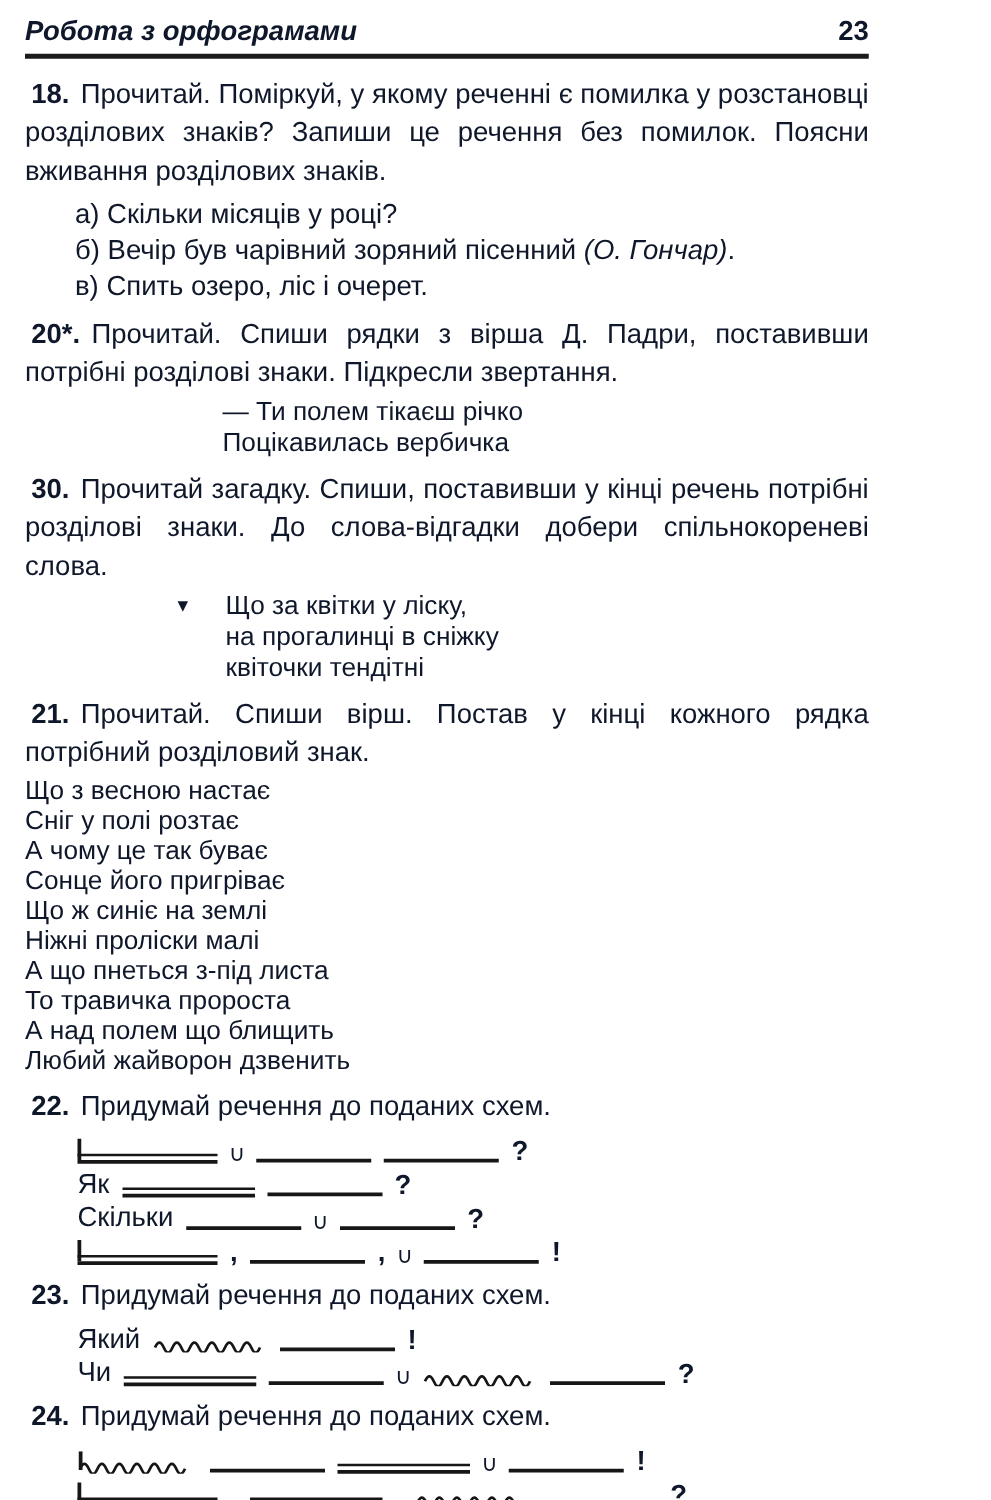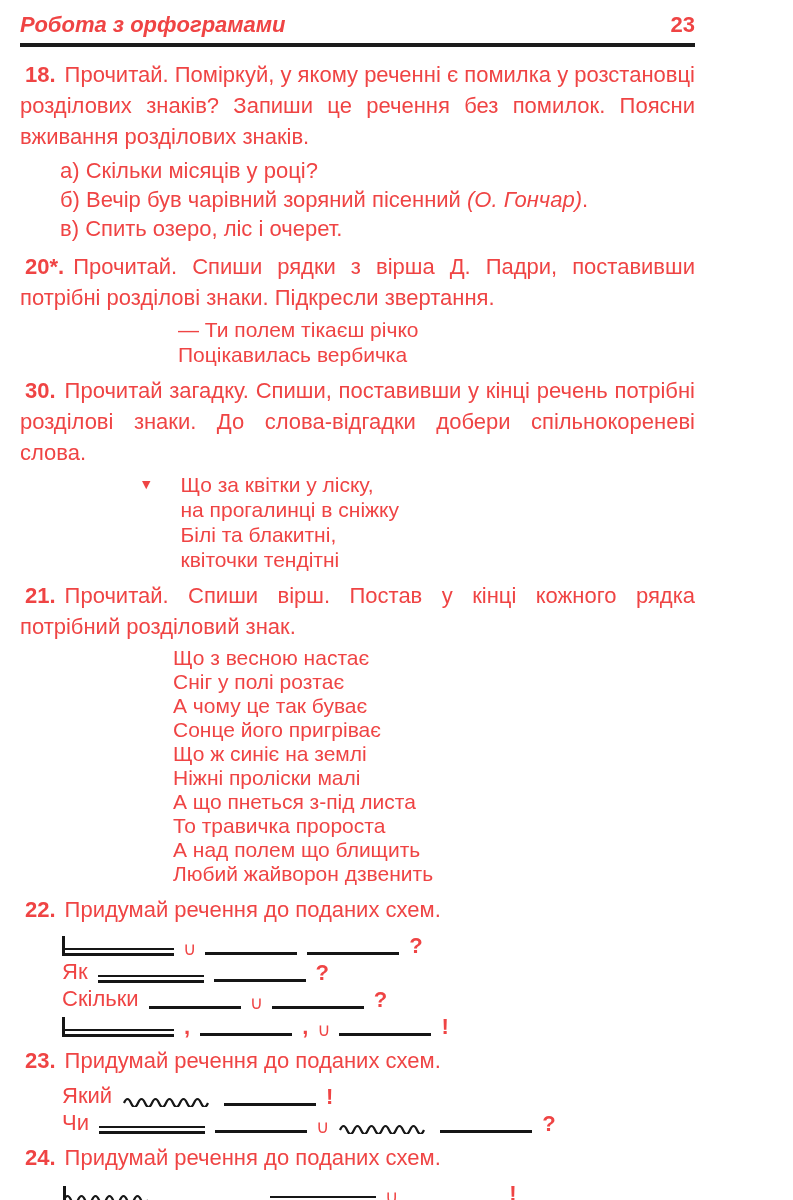--- a/index.html
+++ b/index.html
@@ -1,34 +1,34 @@
 <!DOCTYPE html>
 <html><head>
 <meta charset="utf-8">
 <style>
   html,body{margin:0;padding:0;background:#fff;}
   .page{width:719px;height:1200px;box-sizing:border-box;padding:12px 24px 0 20px;
-        overflow:hidden;background:#fff;color:#ef4444;
+        overflow:hidden;background:#fff;color:#0f172a;
         font-family:"Liberation Sans",sans-serif;}
   header{display:flex;justify-content:space-between;align-items:flex-end;
          border-bottom:4px solid #1b1b1b;padding-bottom:5px;margin-bottom:12px;}
   .htitle{font-style:italic;font-weight:700;font-size:22px;line-height:26px;}
   .pagenum{font-weight:700;font-size:22px;line-height:26px;}
   .ex{margin-bottom:8px;}
   .inst{margin:0 0 4px;font-size:22px;line-height:31px;text-align:justify;text-indent:5px;}
   .num{font-weight:700;margin-right:9px;white-space:nowrap;}
   .opt{margin:0 0 0 40px;font-size:22px;line-height:29px;}
   .opt i{font-style:italic;}
   .poem{font-size:21px;line-height:25px;}
   .pline{white-space:pre;}
   .poem19{margin-left:158px;line-height:25px;}
   .poemwrap{display:flex;margin-left:122px;column-gap:30px;}
   .marker{font-size:11px;line-height:25px;font-family:"DejaVu Sans",sans-serif;}
   .poem21 .pline{line-height:24px;}
-  .poem21{margin-left:153px;}
+  .poem21{}
   .schemes{margin-top:2px;}
   .srow{display:flex;align-items:flex-end;column-gap:10px;height:27px;margin-left:42px;}
   .sword{font-size:22px;line-height:23px;text-align:center;}
   .spunct{font-size:22px;line-height:21px;font-weight:700;}
   .scup{font-size:18px;line-height:15px;font-family:"DejaVu Sans",sans-serif;margin:0 -1px;}
   .sline{display:inline-block;position:relative;}
   .single{width:92px;height:3px;background:#161616;margin-bottom:1px;}
   .double{width:106px;height:8px;box-sizing:border-box;
           border-top:2.5px solid #161616;border-bottom:3.2px solid #161616;}
   .double.cap{width:112px;}
@@ -63,21 +63,20 @@
       </div>
   </section>
 
   <section class="ex">
     <p class="inst"><b class="num">30.</b><span>Прочитай загадку. Спиши, поставивши у кінці речень потрібні розділові знаки. До слова-відгадки добери спільнокореневі слова.</span></p>
     <div class="poemwrap">
       <span class="marker">▼</span>
       <div class="poem">
           <div class="pline">Що за квітки у ліску,</div>
           <div class="pline">на прогалинці в сніжку</div>
-          <div class="pline">Білі та блакитні,</div>
           <div class="pline">квіточки тендітні</div>
         </div>
     </div>
   </section>
 
   <section class="ex">
     <p class="inst"><b class="num">21.</b><span>Прочитай. Спиши вірш. Постав у кінці кожного рядка потрібний розділовий знак.</span></p>
     <div class="poem poem21">
         <div class="pline">Що з весною настає</div>
         <div class="pline">Сніг у полі розтає</div>

